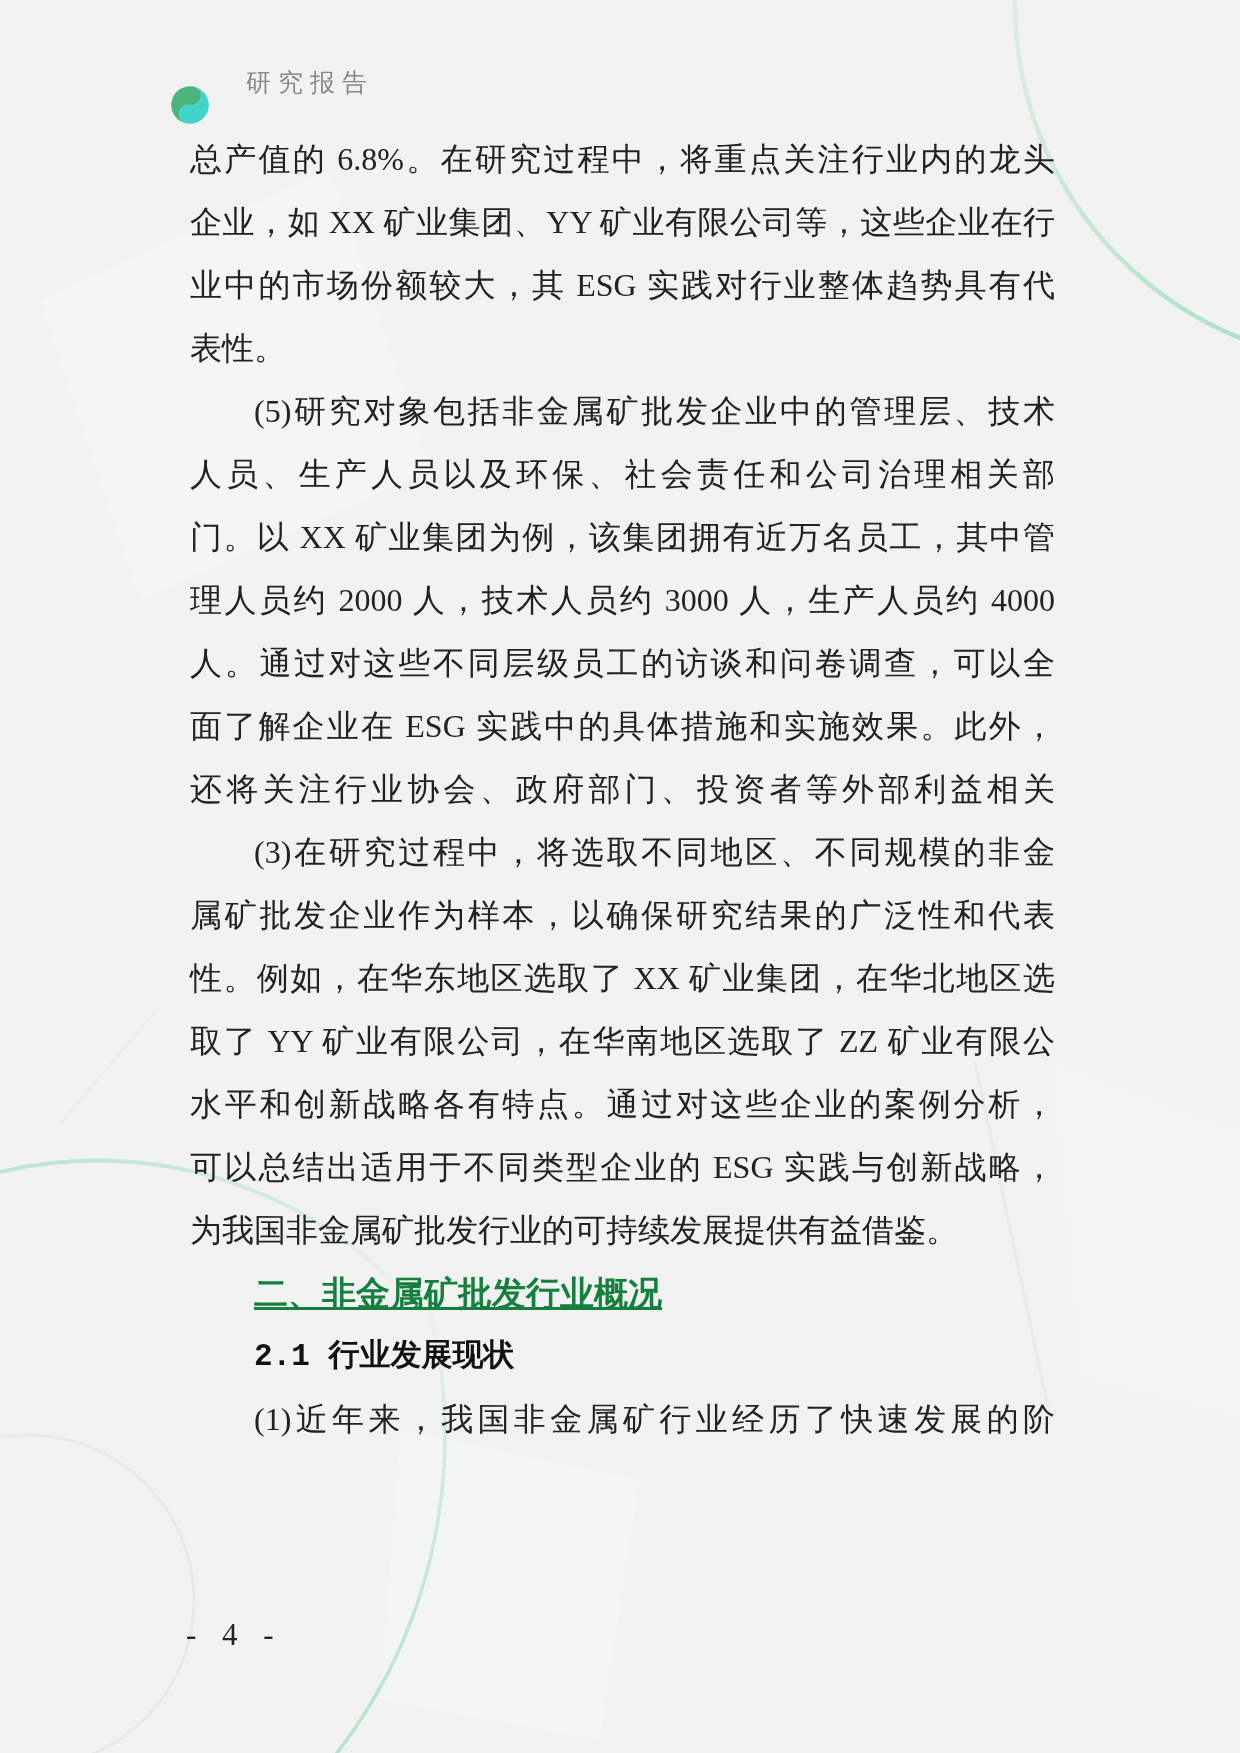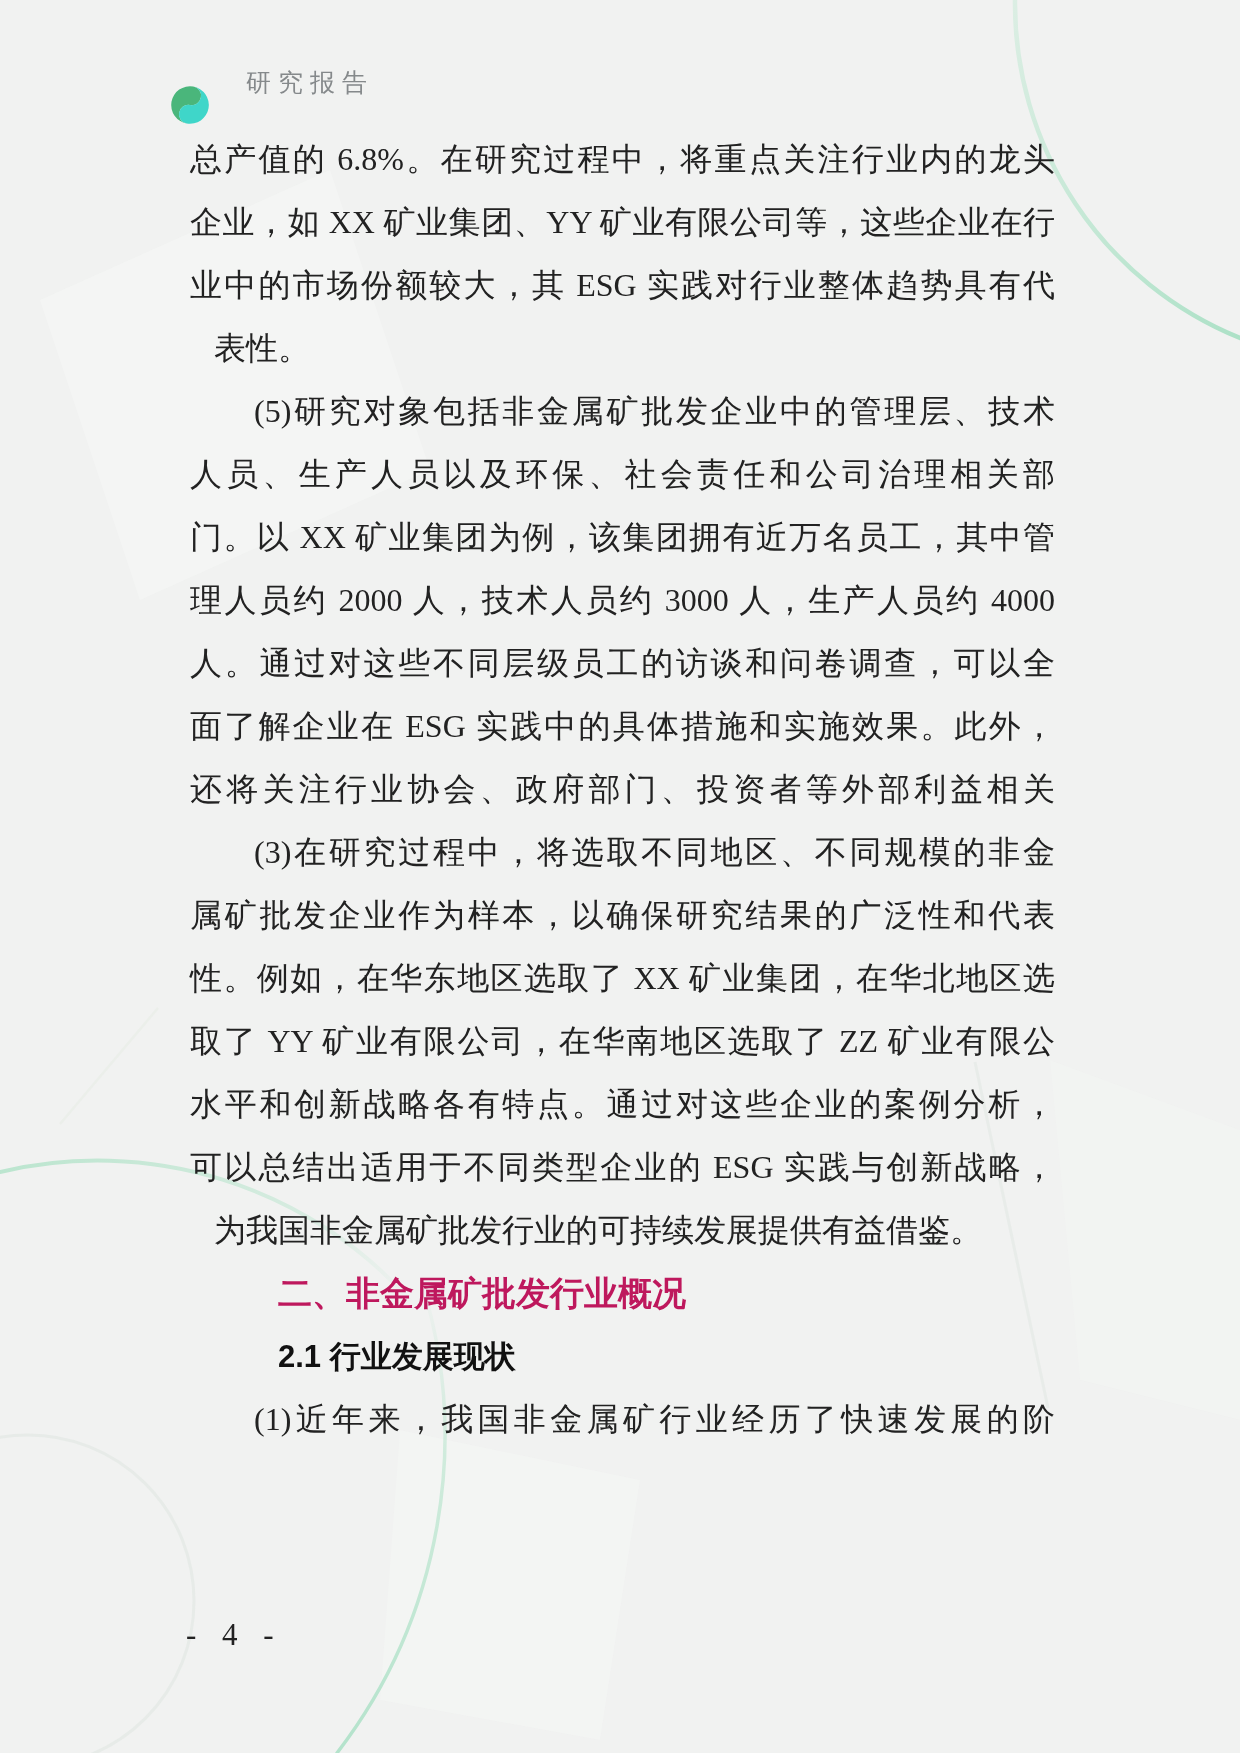--- a/index.html
+++ b/index.html
@@ -18,28 +18,28 @@
     position:absolute;left:246px;top:68px;z-index:2;
     font-size:25px;color:#85898b;letter-spacing:7px;line-height:30px;
   }
   
   .content{position:absolute;left:190px;top:128px;width:865px;z-index:1;}
   .line{
     height:63px;line-height:63px;font-size:32px;color:#222222;
     font-family:"Liberation Serif","DejaVu Serif",serif;
   }
   .just{text-align:justify;text-align-last:justify;}
-  .nojust{text-align:right;text-align-last:left;margin-left:24px;}
+  .nojust{text-align:right;text-align-last:left;}
   .indent{padding-left:64px;}
   .heading1{
     font-family:"Liberation Sans","DejaVu Sans",sans-serif;
-    font-weight:700;font-size:34px;color:#be185d;
+    font-weight:700;font-size:34px;color:#15803d;text-decoration:underline;
   }
   .heading2{
-    font-family:Liberation Sans, sans-serif;
+    font-family:Liberation Mono, monospace;
     font-weight:700;font-size:31px;color:#111111;
   }
   
   .page-number{
     position:absolute;left:186px;top:1615px;z-index:1;
     font-size:31px;color:#222222;letter-spacing:9px;line-height:40px;
   }
 </style>
 </head>
 <body>

